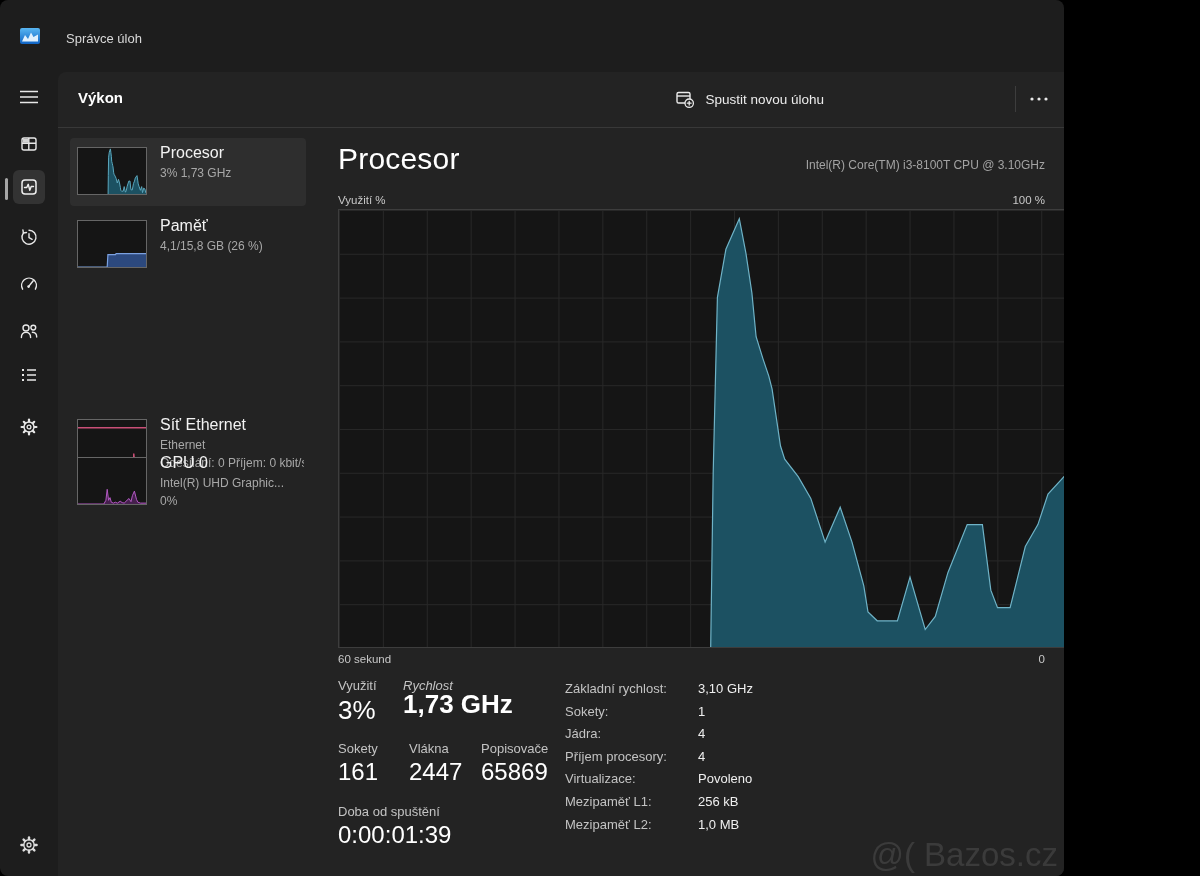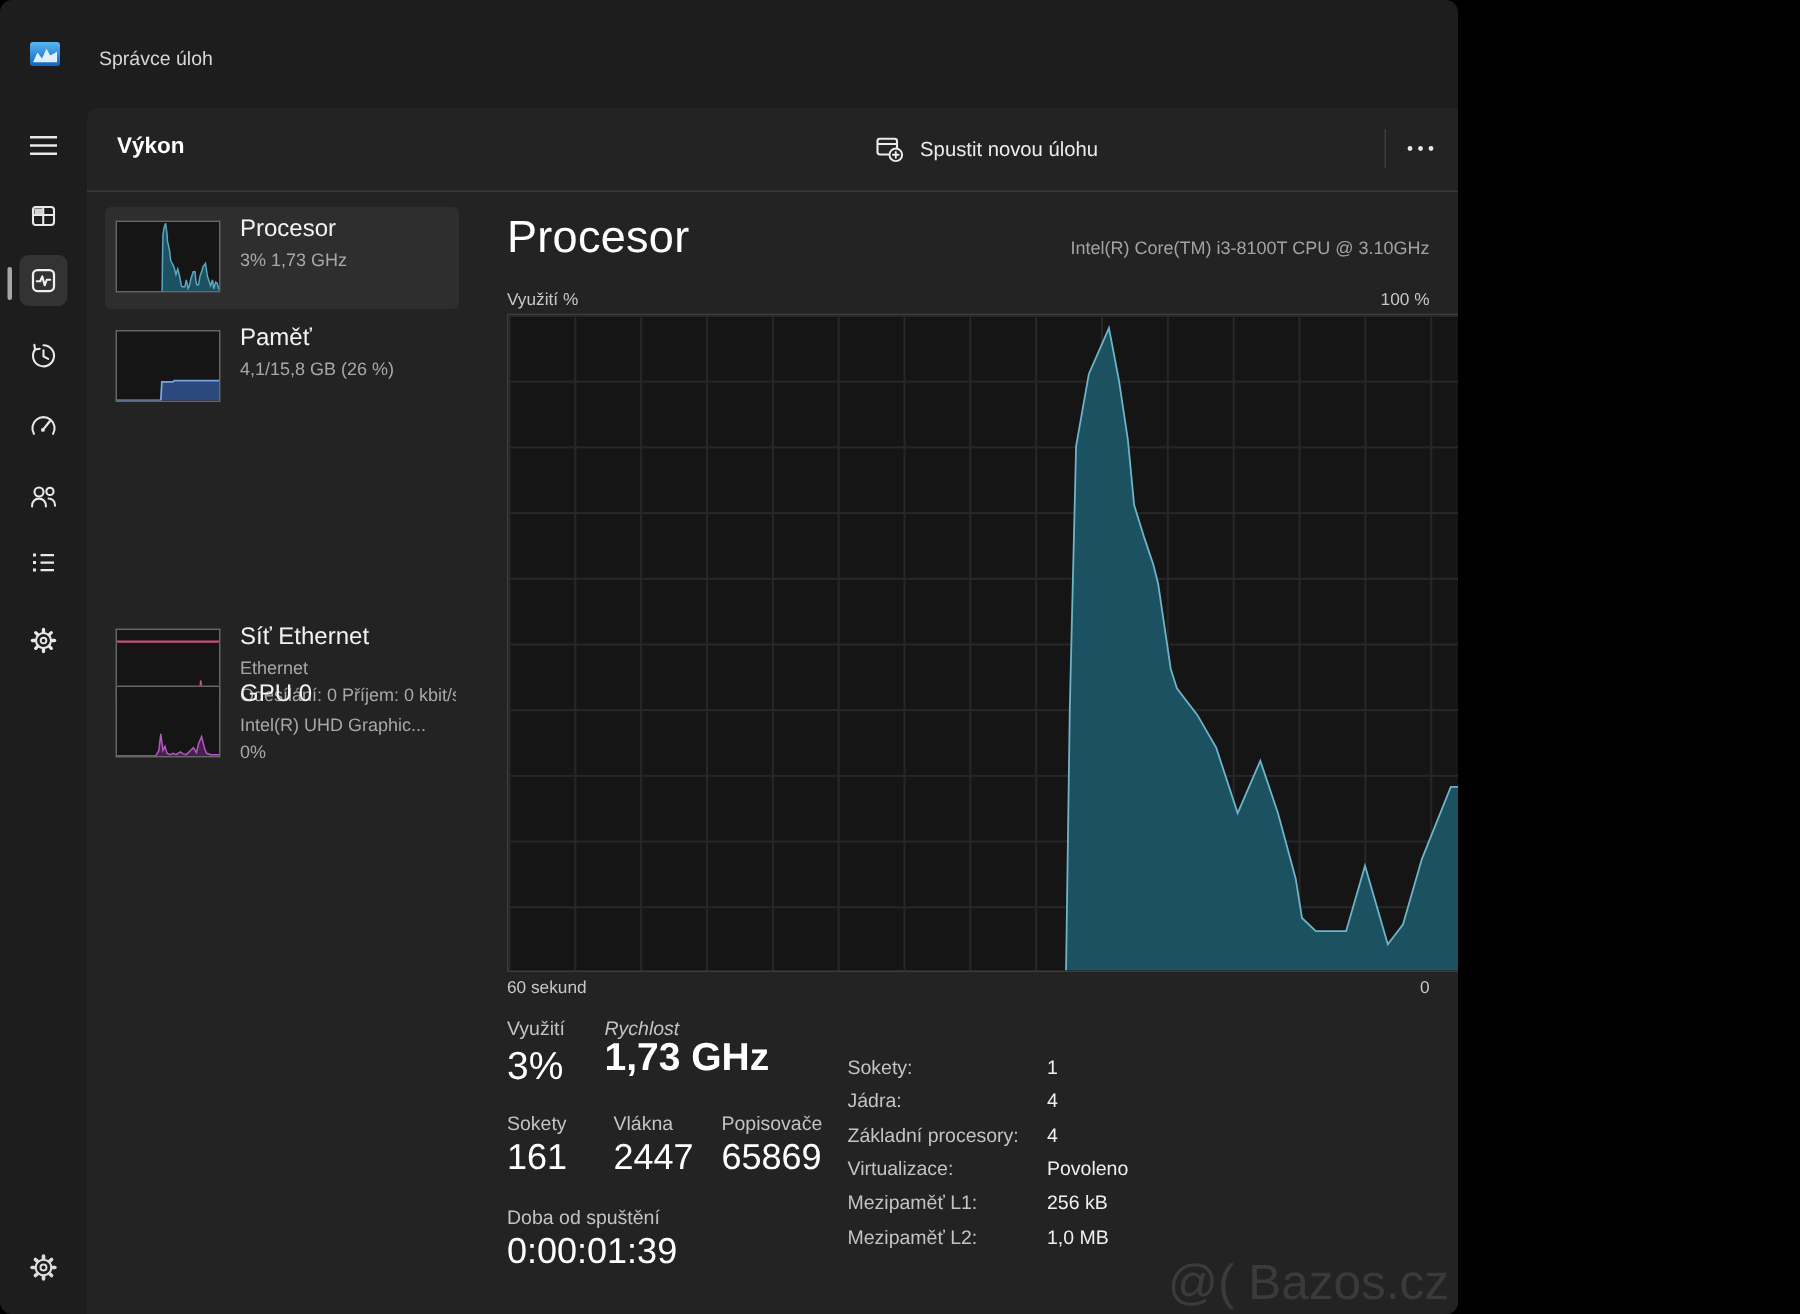--- a/index.html
+++ b/index.html
@@ -1,18 +1,18 @@
 <!DOCTYPE html>
 <html><head>
 <meta charset="utf-8">
 <style>
   * { margin:0; padding:0; box-sizing:border-box; }
   html,body { background:#000; font-family:"Liberation Sans","DejaVu Sans",sans-serif; }
   .window {
-    position:relative; width:972px; height:876px; background:#1d1d1d;
+    position:relative; width:1064px; height:876px; background:#1d1d1d;
     border-radius:8px; overflow:hidden; color:#e8e8e8;
   }
   
   .titlebar { position:absolute; left:0; top:0; width:100%; height:52px; }
   .app-logo { position:absolute; left:20px; top:28px; width:20px; height:16px; }
   .app-title { position:absolute; left:66px; top:31px; font-size:13px; color:#d8d8d8; }
   .caption-btn { position:absolute; top:8px; width:46px; height:34px; display:flex; align-items:center; justify-content:center; background:transparent; border:none; cursor:pointer; }
   .cap-min { left:1050px; } .cap-max { left:1104px; } .cap-close { left:1160px; }
   
   .rail { position:absolute; left:0; top:52px; bottom:0; width:58px; }
@@ -292,30 +292,34 @@
       <span class="sl sl-label" style="left:71px;top:63px;">Vlákna</span>
       <span class="sl sl-label" style="left:143px;top:63px;">Popisovače</span>
       <span class="sl sl-mid" style="left:0;top:80px;">161</span>
       <span class="sl sl-mid" style="left:71px;top:80px;">2447</span>
       <span class="sl sl-mid" style="left:143px;top:80px;">65869</span>
       <span class="sl sl-label" style="left:0;top:126px;">Doba od spuštění</span>
       <span class="sl sl-mid" style="left:0;top:143px;">0:00:01:39</span>
     </div>
 
     <div class="stats-right">
+      <div class="kv-row" style="top:0;">
+          <span class="kv-label">Základní rychlost:</span>
+          <span class="kv-value">3,10 GHz</span>
+        </div>
       <div class="kv-row" style="top:23px;">
           <span class="kv-label">Sokety:</span>
           <span class="kv-value">1</span>
         </div>
       <div class="kv-row" style="top:45px;">
           <span class="kv-label">Jádra:</span>
           <span class="kv-value">4</span>
         </div>
       <div class="kv-row" style="top:68px;">
-          <span class="kv-label">Základní procesory:</span>
+          <span class="kv-label">Příjem procesory:</span>
           <span class="kv-value">4</span>
         </div>
       <div class="kv-row" style="top:90px;">
           <span class="kv-label">Virtualizace:</span>
           <span class="kv-value">Povoleno</span>
         </div>
       <div class="kv-row" style="top:113px;">
           <span class="kv-label">Mezipaměť L1:</span>
           <span class="kv-value">256 kB</span>
         </div>

